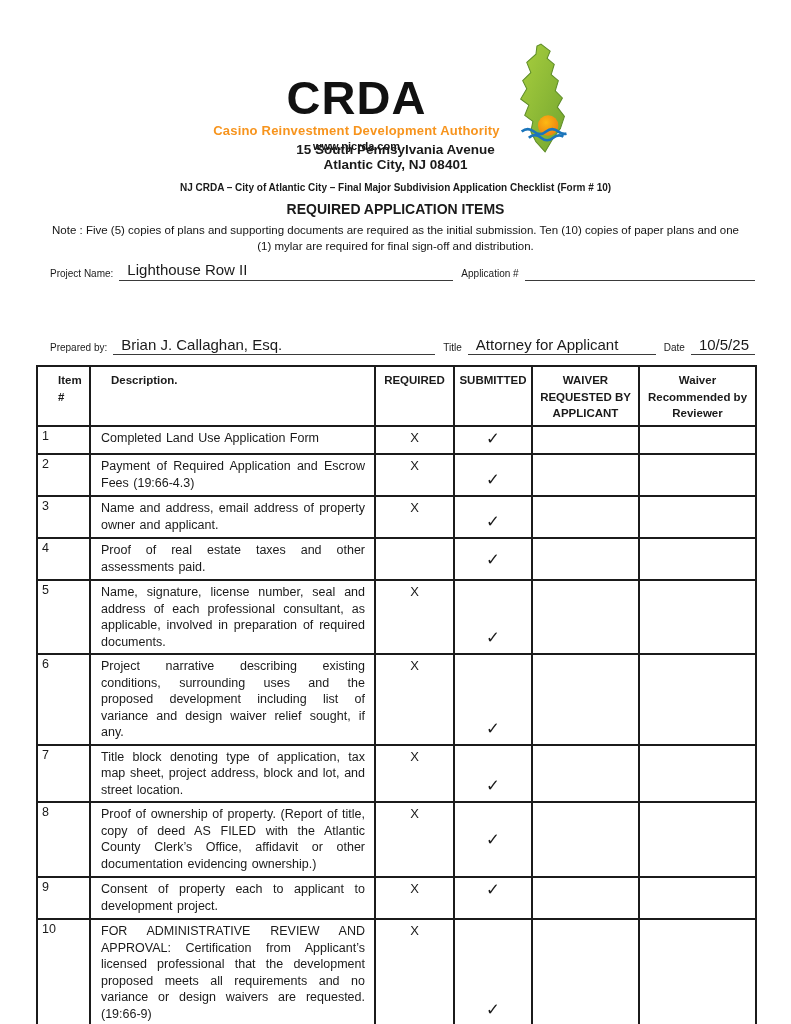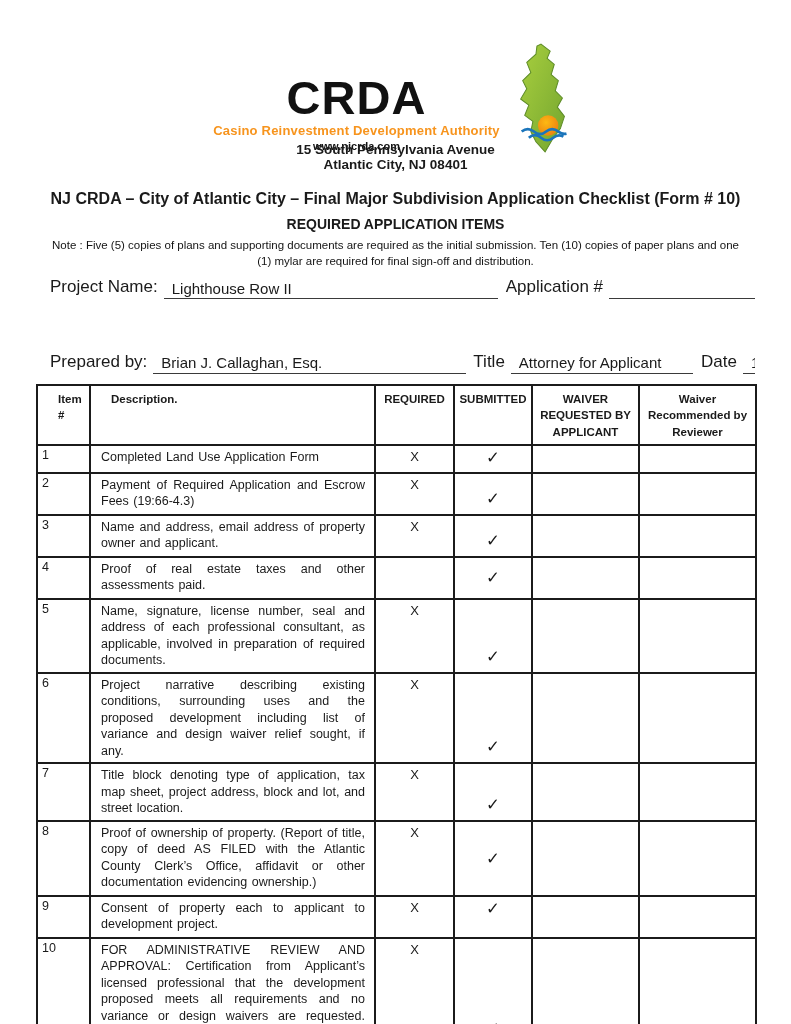--- a/index.html
+++ b/index.html
@@ -27,28 +27,28 @@
     font-size: 13px; font-weight: bold; color: #F7941D;
     letter-spacing: 0.2px; margin-top: 2px; white-space: nowrap;
   }
   .crda-url { font-size: 11px; font-weight: bold; color: #111; margin-top: 2px; }
   .nj-svg { margin-left: 2px; margin-top: -2px; }
 
   
   .c-line { text-align: center; white-space: nowrap; }
   .addr1 { font-size: 13.5px; font-weight: bold; margin-top: 6px; }
   .addr2 { font-size: 13.5px; font-weight: bold; margin-top: 0; }
-  .form-title { font-size: 16px; font-weight: bold; margin-top: 18px; }
+  .form-title { font-size: 10px; font-weight: bold; margin-top: 10px; }
   .section-title { font-size: 14px; font-weight: bold; margin-top: 8px; }
   .note { font-size: 11.5px; margin-top: 6px; line-height: 1.35; color: #141414; }
 
   
   .fill-lines { margin: 8px 36px 0 50px; }
   .fill-row { display: flex; align-items: flex-end; margin-top: 8px; }
-  .f-label { font-size: 17px; padding-right: 6px; padding-bottom: 2px; white-space: nowrap; }
+  .f-label { font-size: 10px; padding-right: 6px; padding-bottom: 2px; white-space: nowrap; }
   .f-value {
     border-bottom: 1.5px solid #3a3a3a;
     font-size: 15px; line-height: 1.1;
     padding: 0 4px 1px 8px; white-space: nowrap; overflow: hidden;
   }
   .w-project { width: 334px; }
   .w-appnum { flex: 1; }
   .w-prepared { width: 322px; margin-top: 48px; }
   .w-title { width: 188px; }
   .w-date { flex: 1; }

